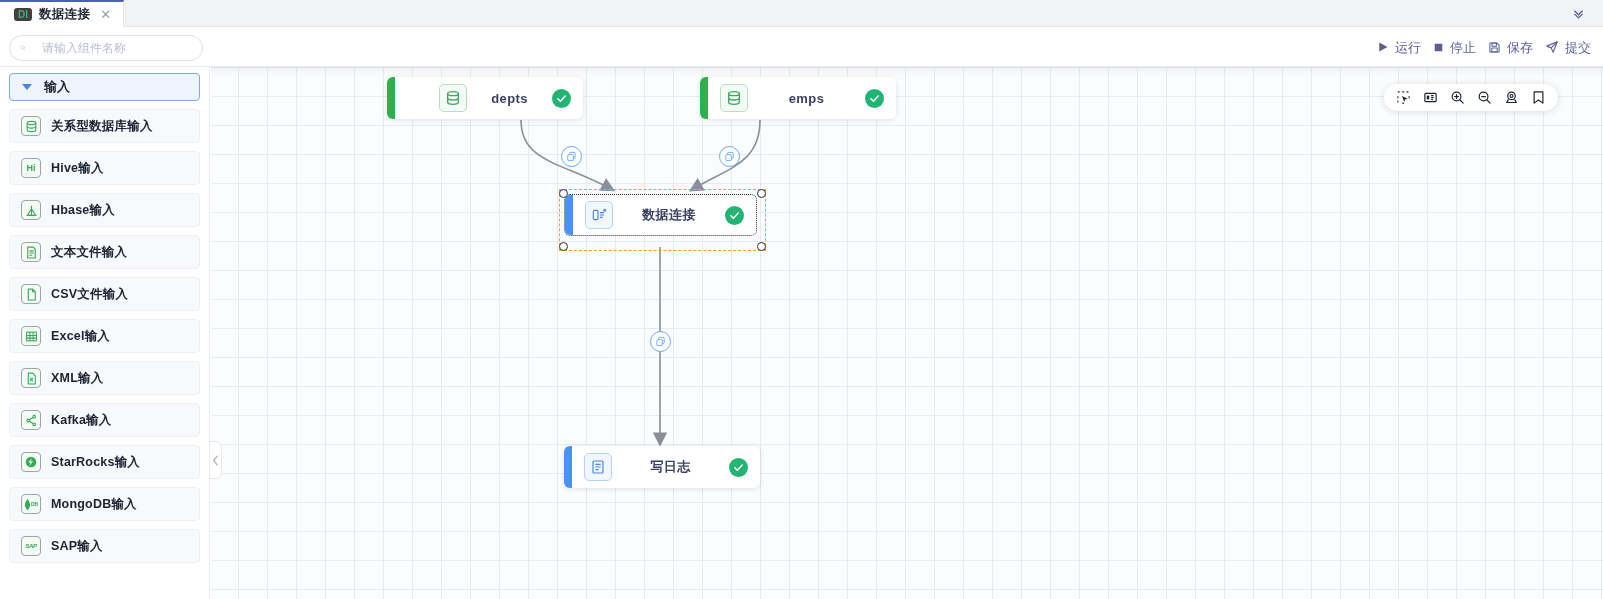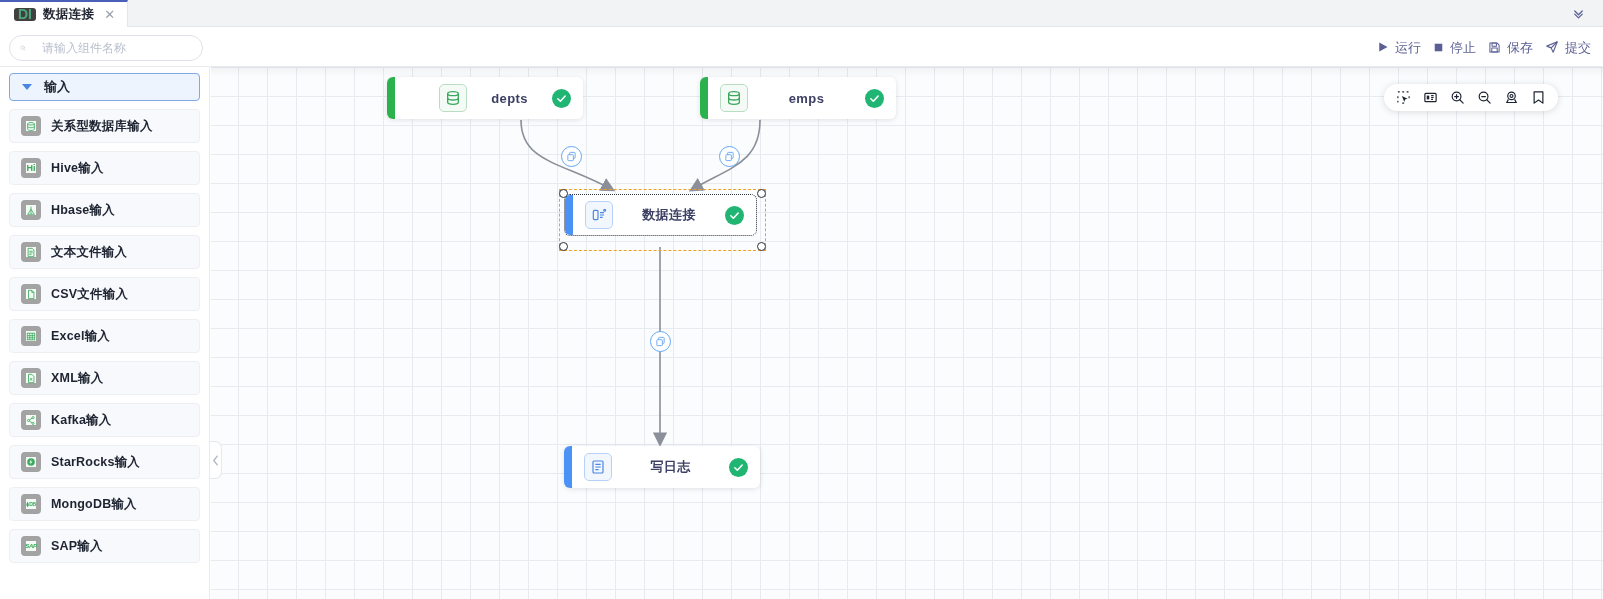--- a/index.html
+++ b/index.html
@@ -17,21 +17,21 @@
     display: flex; align-items: stretch;
   }
   .tab {
     display: flex; align-items: center; gap: 7px;
     padding: 0 12px 0 14px; height: 27px;
     background: #ffffff; border-top: 2px solid #4a5fb8;
     border-right: 1px solid #e3e5e8;
     cursor: pointer;
   }
   .tab-badge {
-    font-size: 14px; color: #4aa77a; background: #404040;
+    font-size: 10px; color: #4aa77a; background: #404040;
     border-radius: 3px; padding: 1px 4px; line-height: 11px;
     font-weight: 600;
   }
   .tab-title { font-size: 12.5px; color: #1f2430; font-weight: 600; letter-spacing: .3px; }
   .tab-close { font-size: 13px; color: #9aa0ab; line-height: 1; padding-left: 3px; }
   .header-collapse {
     position: absolute; right: 10px; top: 0; height: 27px; width: 30px;
     display: flex; align-items: center; justify-content: center; cursor: pointer;
   }
 
@@ -74,21 +74,21 @@
   }
   .group-caret { width: 0; height: 0; border-left: 5px solid transparent; border-right: 5px solid transparent; border-top: 6px solid #4a86e0; }
   .group-label { font-size: 13px; color: #1d2330; font-weight: 600; }
 
   .comp-item {
     height: 31px; border: 1px solid #edeff3; border-radius: 4px;
     background: #f7f9fc; display: flex; align-items: center; gap: 10px;
     padding: 16px 11px; margin-bottom: 8px; cursor: grab;
   }
   .comp-icon {
-    width: 20px; height: 20px; min-width: 20px; border: 5px solid #a3a3a3;
+    width: 20px; height: 20px; min-width: 20px; border: 1px solid #a3a3a3;
     border-radius: 4px; background: #f3fbf5; display: flex;
     align-items: center; justify-content: center; color: #3aa85c;
     font-size: 9px; font-weight: 700;
   }
   .comp-label { font-size: 12.5px; color: #1d2330; font-weight: 600; letter-spacing: .2px; }
 
   .side-collapse {
     position: absolute; left: 210px; top: 441px; width: 12px; height: 38px;
     background: #ffffff; border: 1px solid #e6e8ec; border-left: none;
     border-radius: 0 7px 7px 0; display: flex; align-items: center;

